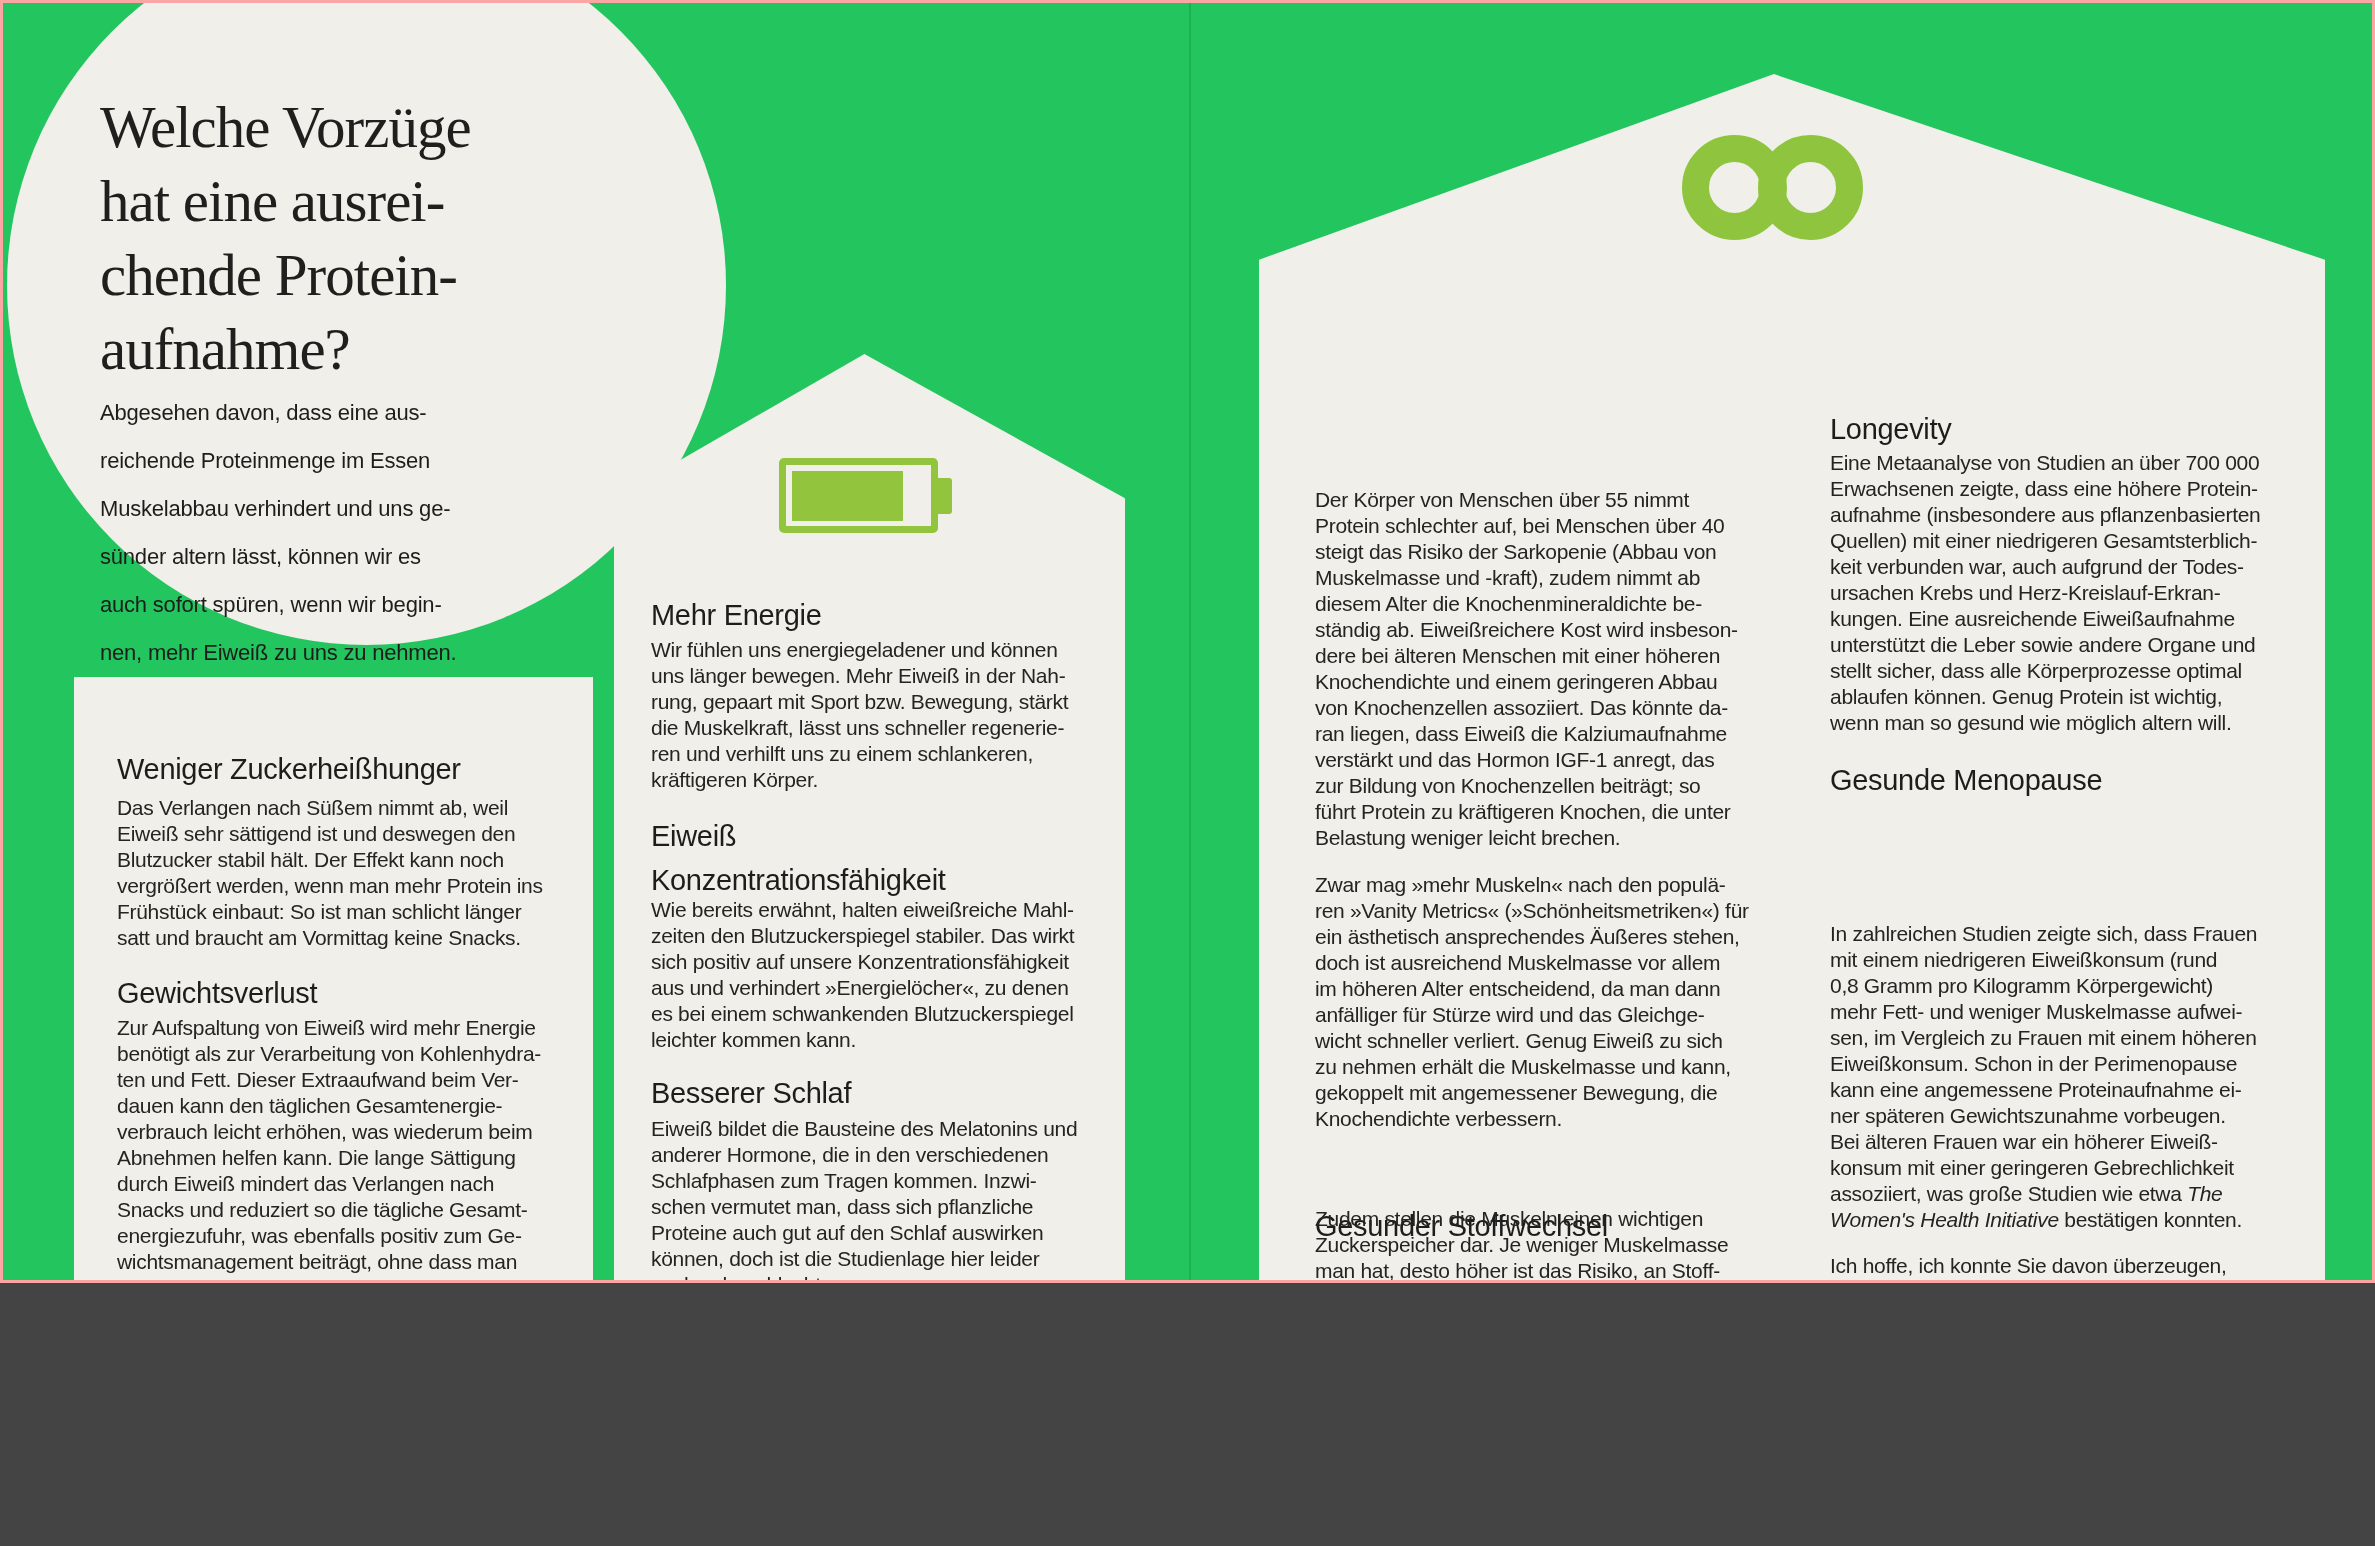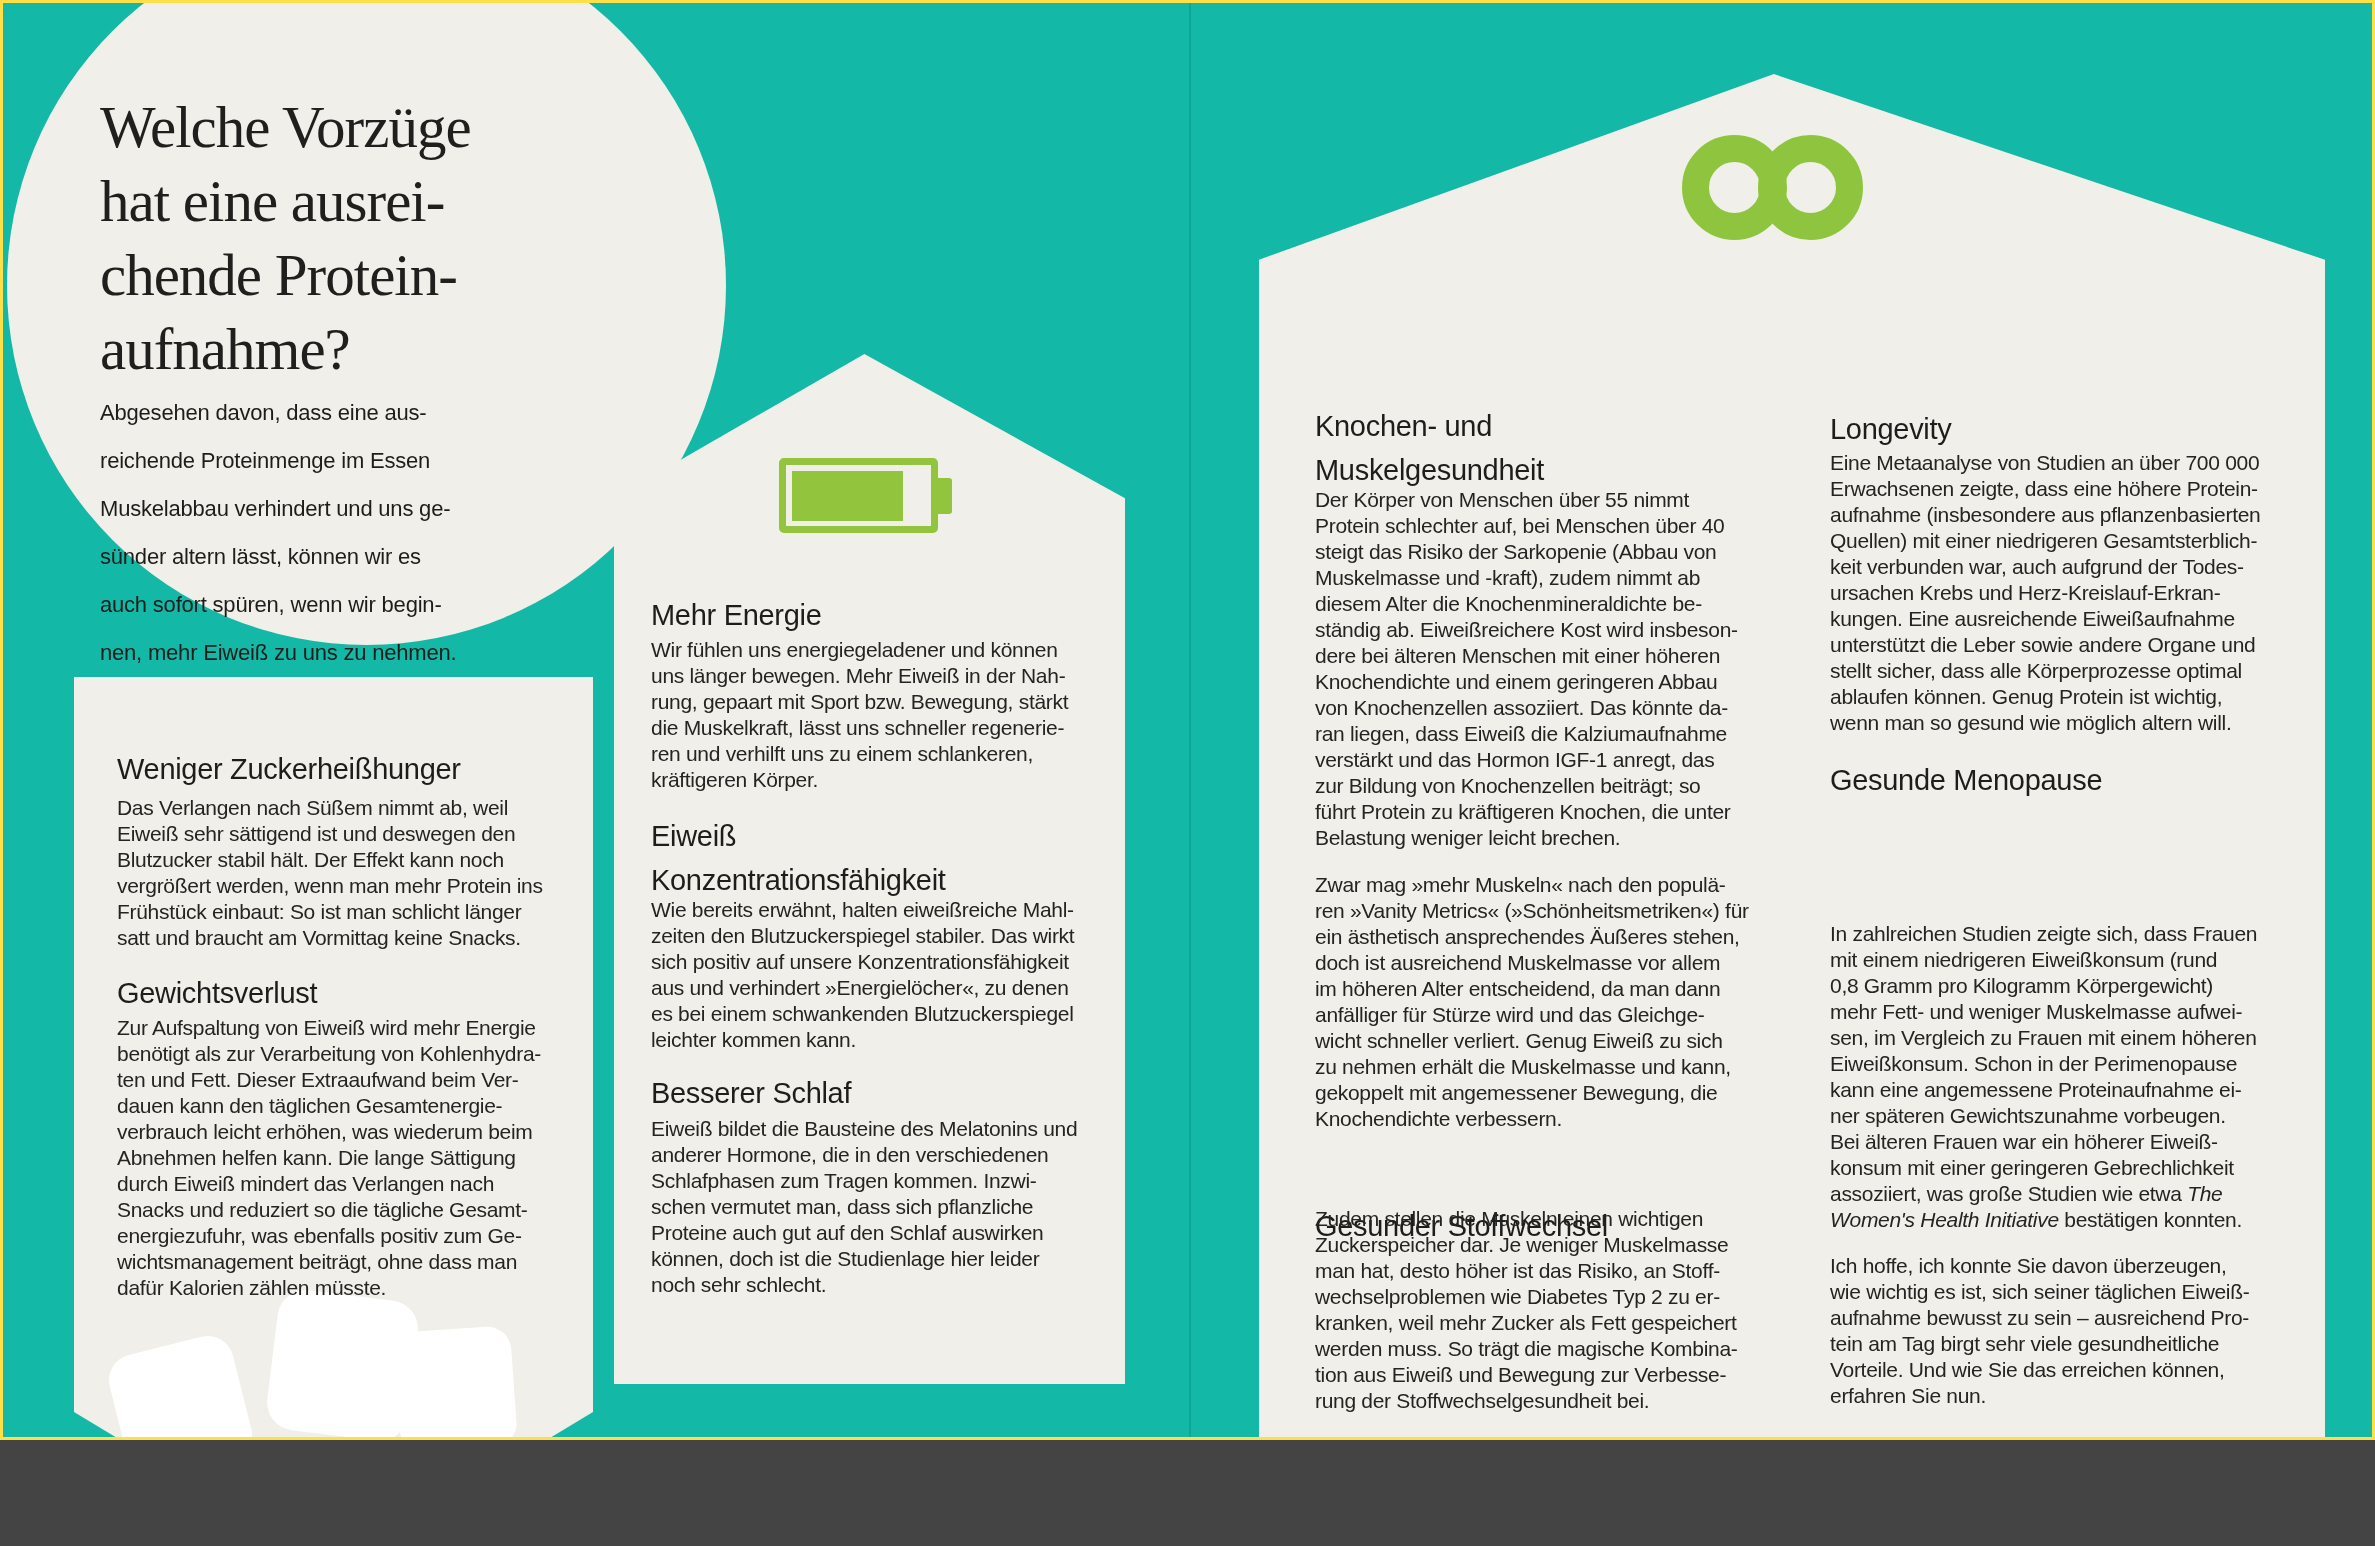--- a/index.html
+++ b/index.html
@@ -1,21 +1,21 @@
 <!DOCTYPE html>
 <html lang="de"><head>
 <meta charset="utf-8">
 <style>
   html,body{margin:0;padding:0;background:#444;}
   #canvas{
     position:relative;
-    width:2375px;height:1440px;
+    width:2375px;height:1283px;
     box-sizing:border-box;
-    border:3px solid #fde047;
-    background:#14b8a6;
+    border:3px solid #fca5a5;
+    background:#22c55e;
     overflow:hidden;
     font-family:"Liberation Sans", sans-serif;
     color:#1d1d1b;
   }
   .abs{position:absolute;}
   .panel{position:absolute;background:#f0efe9;}
   .pre{white-space:pre;}
   .h1serif{
     font-family:"Liberation Serif", serif;
     font-size:59px;line-height:74px;letter-spacing:-1px;
@@ -169,22 +169,20 @@
   <div class="abs caption footer" style="left:181px;top:1472px;">GANZHEITLICH GESUND MIT HIGH PROTEIN</div>
 
   <div id="benefits-house" class="panel"></div>
 
   <div class="abs" style="left:1679px;top:132px;width:182px;height:105px;z-index:5;">
     <div class="inf-loop" style="left:0;top:0;"></div>
     <div class="inf-loop" style="left:76px;top:0;"></div>
   </div>
 
 
-  <div class="abs h2 pre" style="left:1312px;top:401px;z-index:5;">Knochen- und
-Muskelgesundheit</div>
   <div class="abs body pre" style="left:1312px;top:484px;z-index:5;">Der Körper von Menschen über 55 nimmt
 Protein schlechter auf, bei Menschen über 40
 steigt das Risiko der Sarkopenie (Abbau von
 Muskelmasse und -kraft), zudem nimmt ab
 diesem Alter die Knochenmineraldichte be-
 ständig ab. Eiweißreichere Kost wird insbeson-
 dere bei älteren Menschen mit einer höheren
 Knochendichte und einem geringeren Abbau
 von Knochenzellen assoziiert. Das könnte da-
 ran liegen, dass Eiweiß die Kalziumaufnahme

